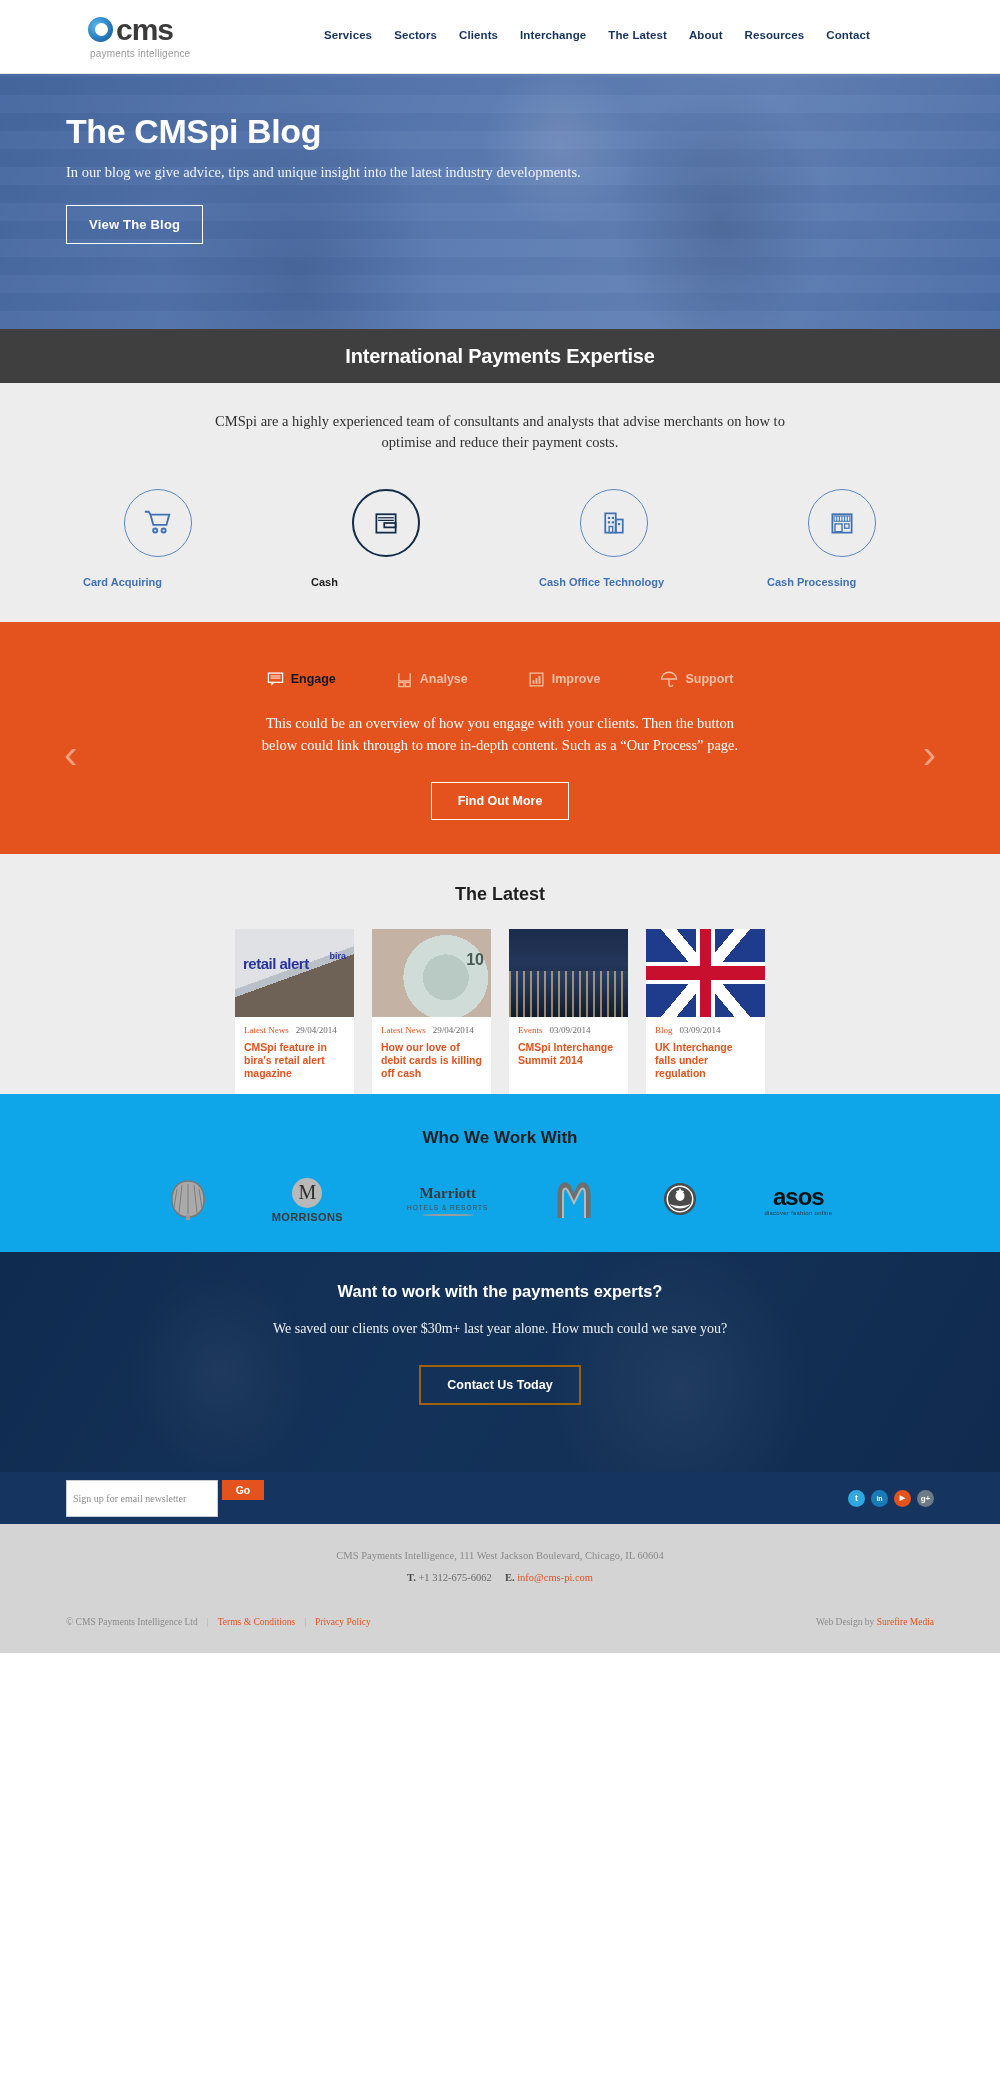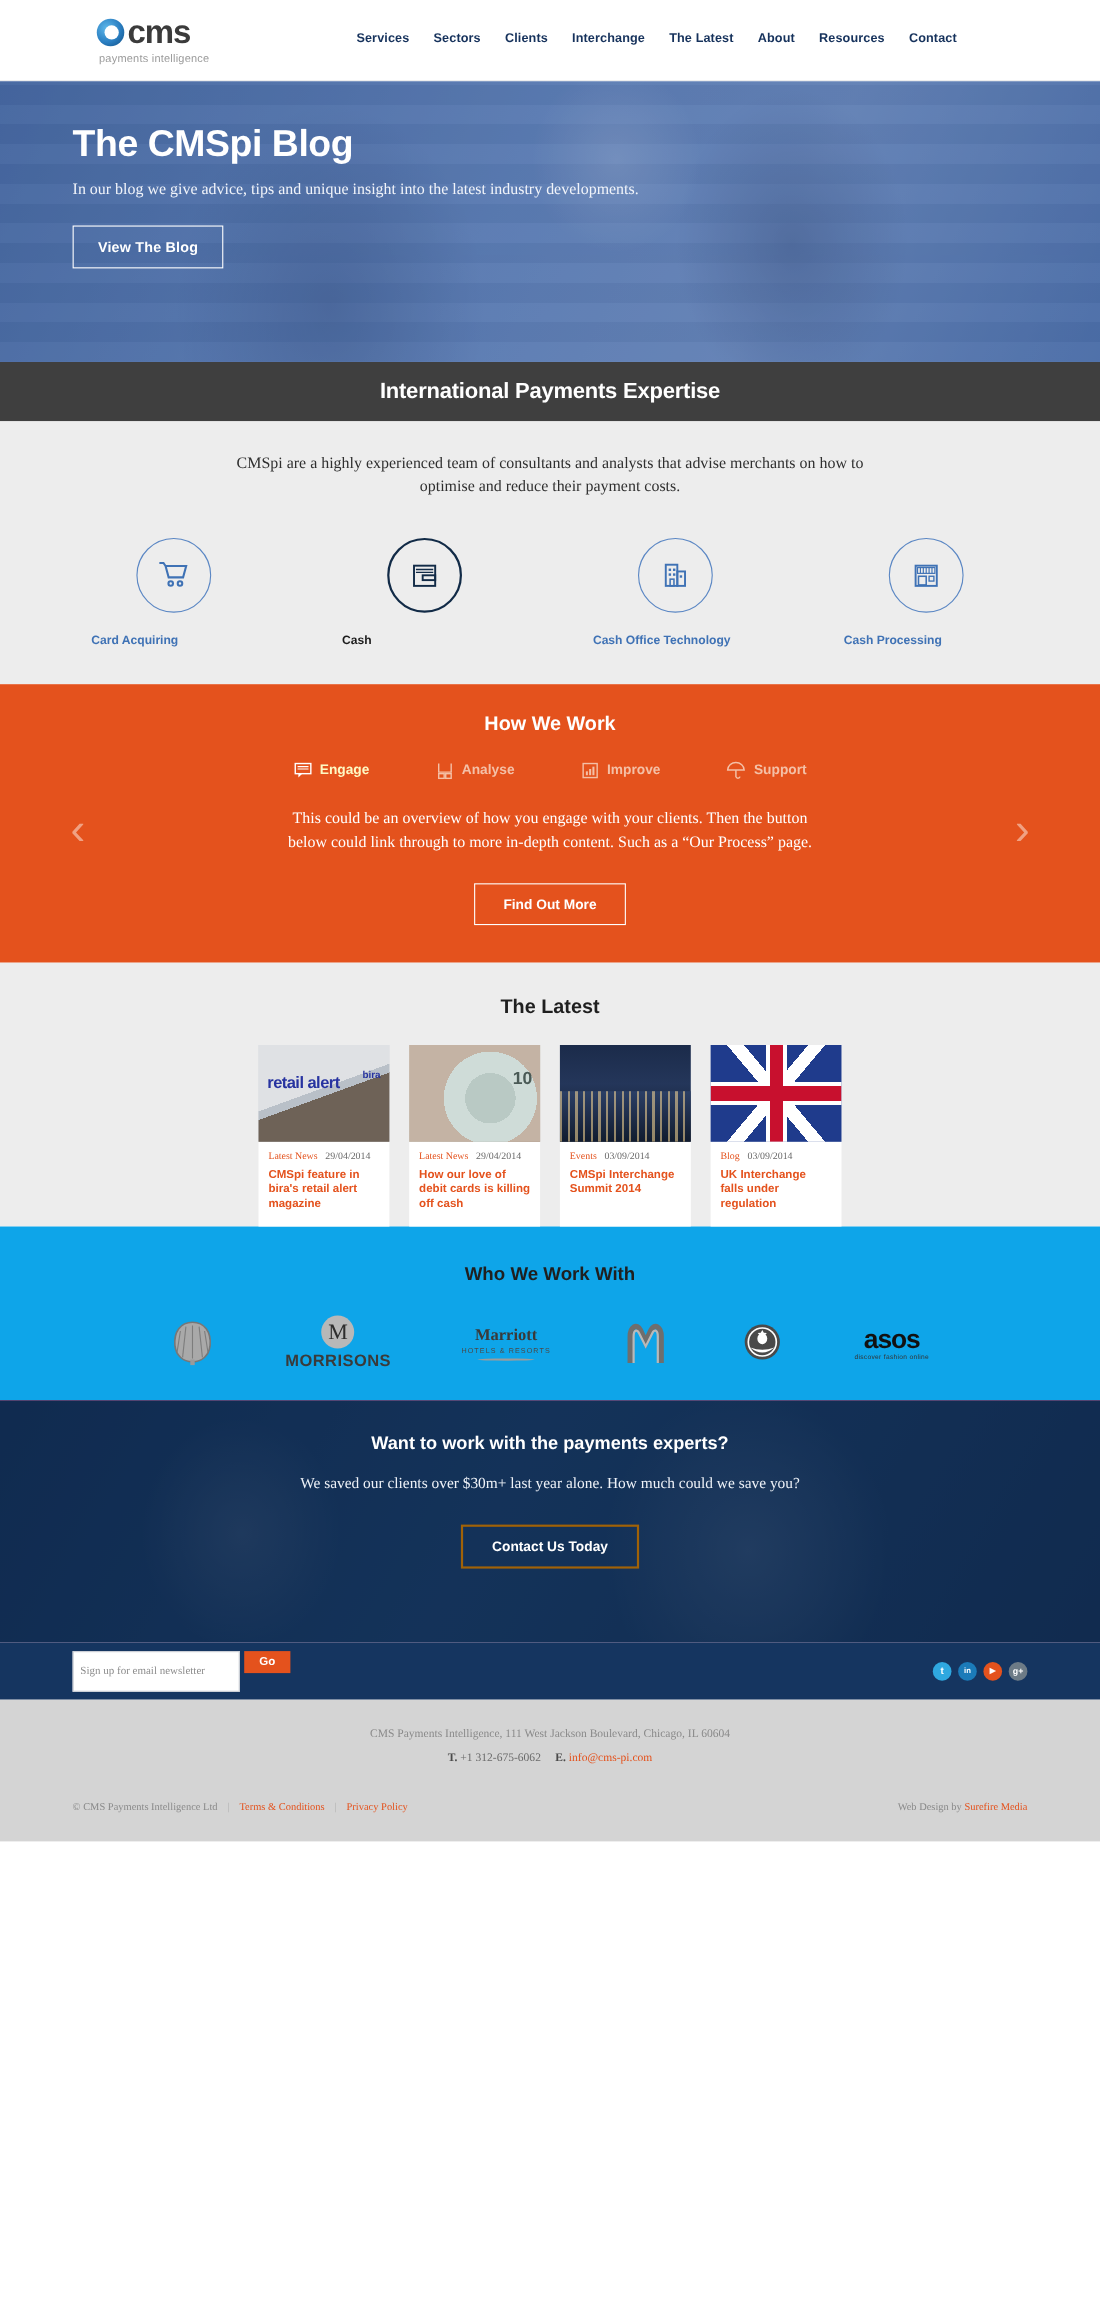--- a/index.html
+++ b/index.html
@@ -107,21 +107,21 @@
     margin-top: 19px; font-size: 11px; color: #3f72b5; font-weight: bold;
   }
   .svc.active .svc-label { color: #1b1b1b; }
 
   
   .how { background: #e4521d; padding: 26px 0 34px; position: relative; }
   .how h3 { text-align: center; color: #fff; font-size: 18px; font-weight: bold; }
   .how-steps { display: flex; justify-content: center; gap: 60px; margin-top: 22px; }
   .step { display: flex; align-items: center; gap: 7px; cursor: pointer; }
   .step-label { font-size: 12.5px; color: #f4c0a7; font-weight: bold; }
-  .step.active .step-label { color: #fef9c3; }
+  .step.active .step-label { color: #0f172a; }
   .how-copy {
     margin: 24px auto 0; max-width: 490px; text-align: center;
     font-family: "Liberation Serif", serif; color: #ffffff;
     font-size: 14.5px; line-height: 22px;
   }
   .how-btn {
     display: block; margin: 26px auto 0; background: transparent;
     border: 1px solid #ffffff; color: #ffffff; font-weight: bold;
     font-size: 12.5px; padding: 11px 26px; cursor: pointer; font-family: inherit;
   }
@@ -372,21 +372,20 @@
         <div class="svc-label">Cash Processing</div>
       </div>
 
     </div>
   </div>
 
   <div class="how">
     <span class="arrow left">‹</span>
     <span class="arrow right">›</span>
 
-    <h3>How We Work</h3>
 
     <div class="how-steps">
       <div class="step active">
         <svg width="17" height="17" viewBox="0 0 24 24">
           <rect x="2" y="3" width="20" height="13" fill="none" stroke="#ffffff" stroke-width="1.8"></rect>
           <line x1="5" y1="7" x2="19" y2="7" stroke="#ffffff" stroke-width="1.4"></line>
           <line x1="5" y1="10" x2="19" y2="10" stroke="#ffffff" stroke-width="1.4"></line>
           <path d="M6 16 L6 21 L11 16 Z" fill="#ffffff"></path>
         </svg>
         <span class="step-label">Engage</span>
@@ -492,21 +491,21 @@
           <rect x="18" y="37" width="4" height="5" fill="#9a9a9a"></rect>
         </svg>
       </div>
 
       <div class="logo-item">
         <div class="brand-txt">
           <div style="width:30px;height:30px;border-radius:50%;background:#b8b8b8;margin:0 auto;
                       display:flex;align-items:center;justify-content:center;">
             <span style="font-family:'Liberation Serif',serif;font-size:20px;color:#2e2e2e;">M</span>
           </div>
-          <div style="font-size:15px;font-weight:bold;letter-spacing:.4px;margin-top:3px;text-align:center;">MORRISONS</div>
+          <div style="font-size:11px;font-weight:bold;letter-spacing:.4px;margin-top:3px;text-align:center;">MORRISONS</div>
         </div>
       </div>
 
       <div class="logo-item">
         <div class="brand-txt">
           <div style="font-family:'Liberation Serif',serif;font-size:15px;font-weight:bold;color:#3a3a3a;">Marriott</div>
           <div style="font-size:6.5px;letter-spacing:1px;color:#4a4a4a;margin-top:2px;">HOTELS &amp; RESORTS</div>
           <div style="width:52px;height:2px;background:#9c9c9c;border-radius:50%;margin:3px auto 0;"></div>
         </div>
       </div>

